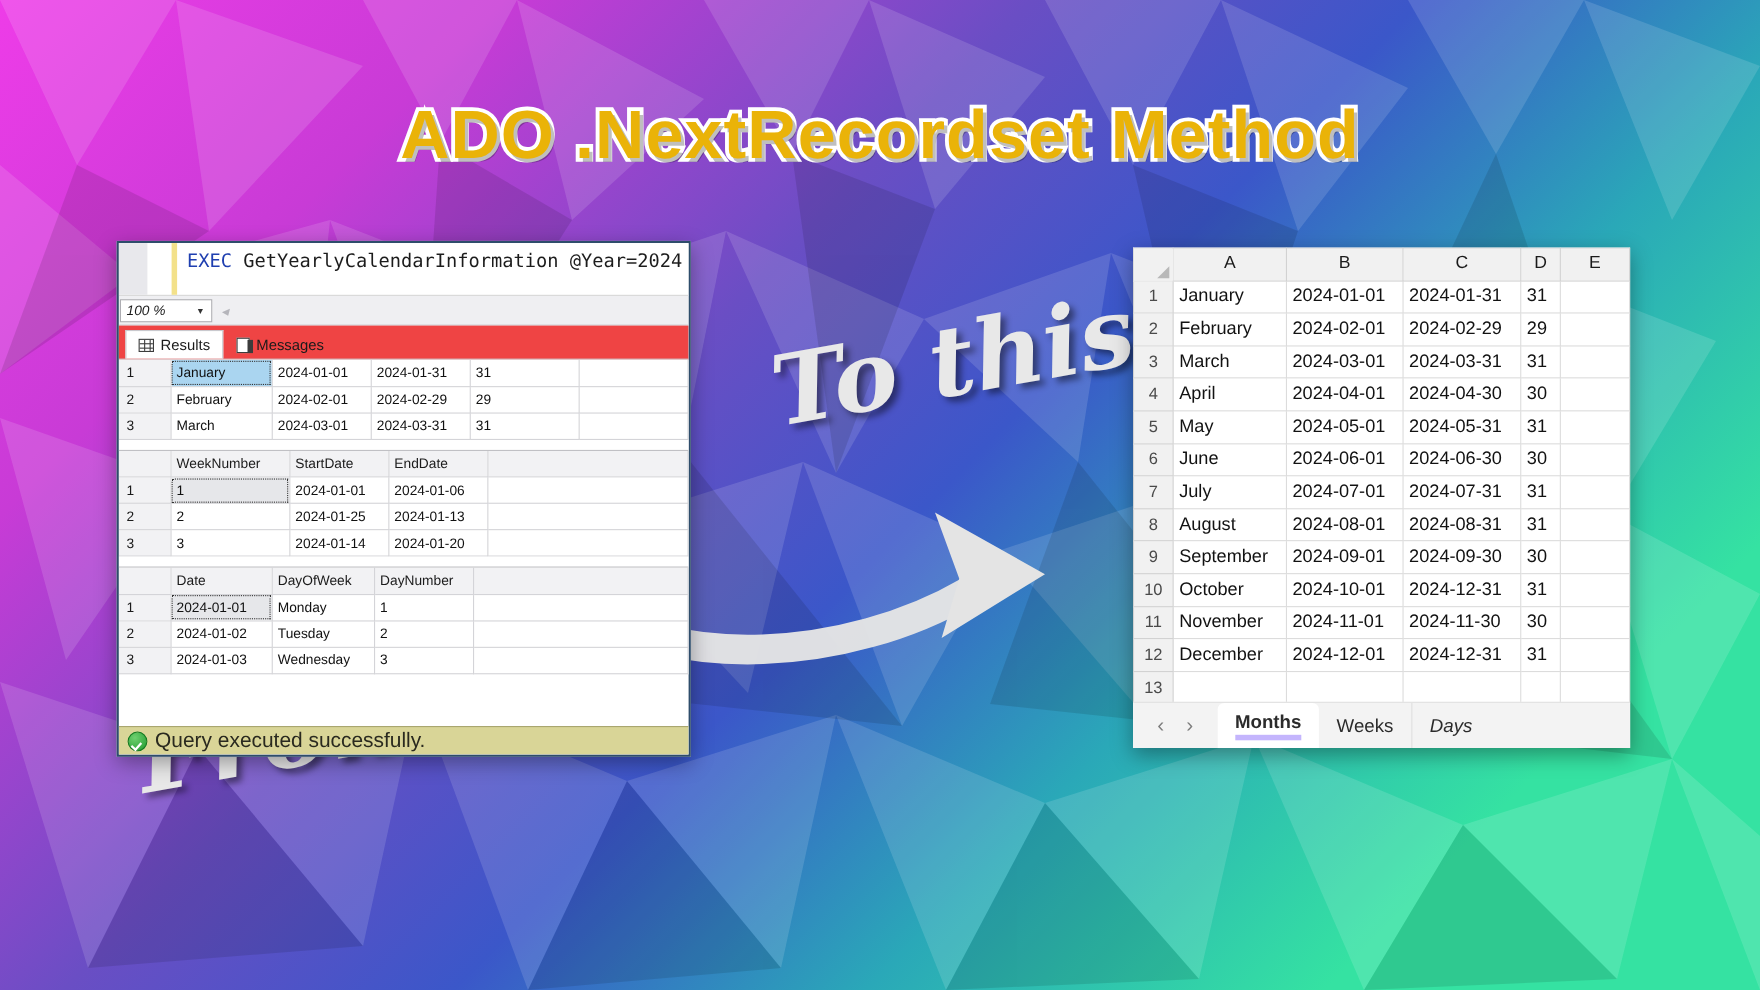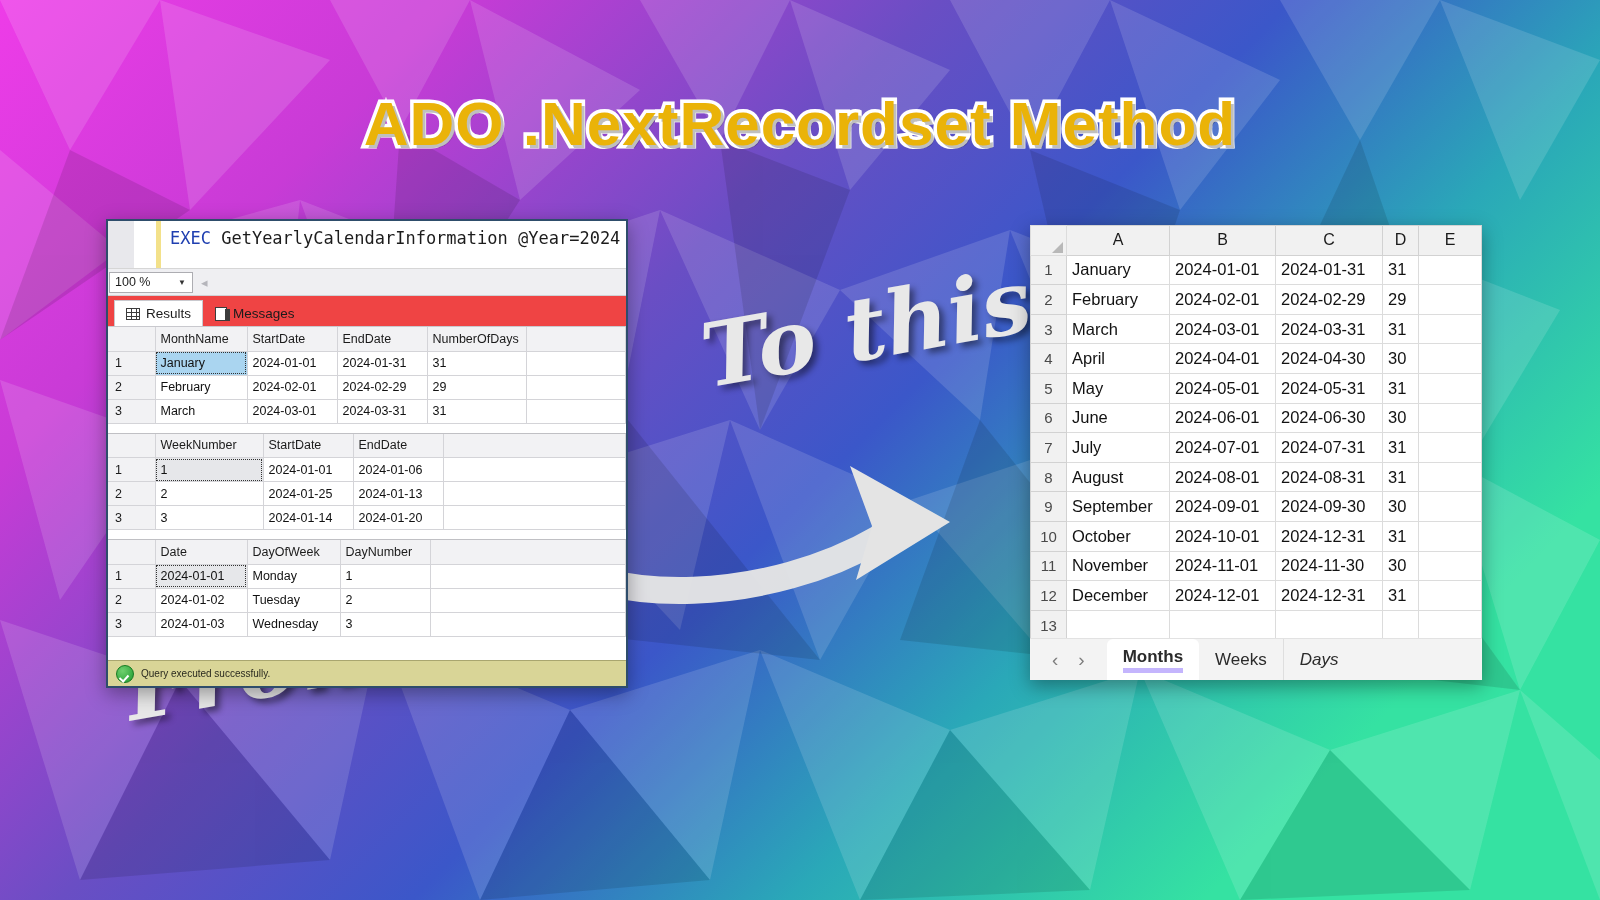--- a/index.html
+++ b/index.html
@@ -55,21 +55,21 @@
   .ed-change{width:5px;background:#f3e18a;flex:0 0 5px;margin-left:22px;}
   .ed-code{
     flex:1;font-family:"DejaVu Sans Mono","Liberation Mono",monospace;
     font-size:17px;line-height:34px;padding-left:9px;color:#1c1c1c;
     white-space:nowrap;overflow:hidden;
   }
   .kw{color:#1f3fb0;}
 
   .ssms-zoombar{
     height:26px;background:#efeff2;border-bottom:1px solid #d0d0d4;
-    display:flex;align-items:center;
+    display:flex;align-items:center;font-style:italic;
   }
   .zoom-combo{
     width:84px;height:21px;margin:0 0 0 1px;background:#fff;
     border:1px solid #adadb2;display:flex;align-items:center;
     font-size:12.5px;color:#1b1b1b;padding-left:5px;box-sizing:border-box;
     justify-content:space-between;
   }
   .zoom-combo .caret{font-size:8px;color:#333;padding-right:6px;}
   .zb-arrow{margin-left:8px;color:#b5b5bb;font-size:13px;}
 
@@ -113,21 +113,21 @@
     background:#f2f2f4;text-align:left;padding-left:7px;color:#1b1b1b;
   }
   td.sel-blue{background:#aad5f0;outline:1px dotted #333;outline-offset:-2px;}
   td.sel-gray{background:#e6e7ea;outline:1px dotted #333;outline-offset:-2px;}
   .rs-sep{height:9px;background:#fff;border-bottom:1px solid #c0c0c4;}
 
   .ssms-status{
     position:absolute;left:0;right:0;bottom:0;height:25px;
     background:#d9d597;border-top:1px solid #a9a66f;
     display:flex;align-items:center;gap:7px;padding-left:8px;
-    font-size:10px;color:#2a2a1f;
+    font-size:19px;color:#2a2a1f;
   }
   .ok-ico{
     width:16px;height:16px;border-radius:50%;
     background:radial-gradient(circle at 35% 30%,#6fd06f,#1f9a2e);
     border:1px solid #147a21;position:relative;flex:0 0 16px;
   }
   .ok-ico::after{
     content:"";position:absolute;left:4px;top:7px;width:4px;height:7px;
     border:solid #fff;border-width:0 2px 2px 0;transform:rotate(42deg);
   }
@@ -294,28 +294,20 @@
 
     <table class="rs">
       <colgroup>
           <col style="width:47px">
           <col style="width:92px">
           <col style="width:90px">
           <col style="width:90px">
           <col>
         </colgroup>
       <tbody>
-          <tr>
-        <th class="rowhdr"></th>
-        <th>MonthName</th>
-        <th>StartDate</th>
-        <th>EndDate</th>
-        <th>NumberOfDays</th>
-        <th></th>
-      </tr>
       <tr>
         <td class="rowhdr">1</td>
         <td class="sel-blue">January</td>
         <td>2024-01-01</td>
         <td>2024-01-31</td>
         <td>31</td>
         <td></td>
       </tr>
       <tr>
         <td class="rowhdr">2</td>

